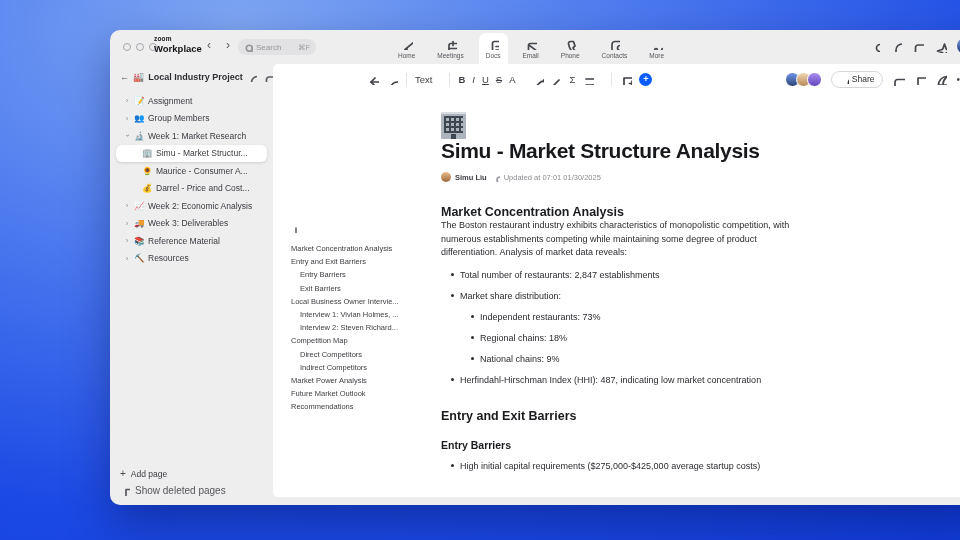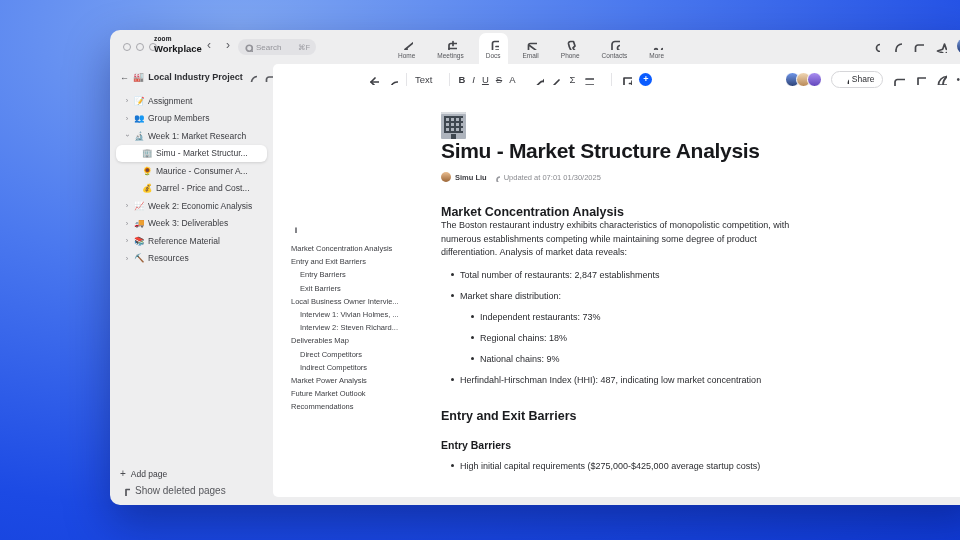--- a/index.html
+++ b/index.html
@@ -395,21 +395,21 @@
             <path d="M5 4v16M20 12H8.5M12.5 8 8.5 12l4 4"></path>
           </svg>
       </div>
       <div class="o-item">Market Concentration Analysis</div>
       <div class="o-item">Entry and Exit Barriers</div>
       <div class="o-item l1">Entry Barriers</div>
       <div class="o-item l1">Exit Barriers</div>
       <div class="o-item">Local Business Owner Intervie...</div>
       <div class="o-item l1">Interview 1: Vivian Holmes, ...</div>
       <div class="o-item l1">Interview 2: Steven Richard...</div>
-      <div class="o-item">Deliverables Map</div>
+      <div class="o-item">Competition Map</div>
       <div class="o-item l1">Direct Competitors</div>
       <div class="o-item l1">Indirect Competitors</div>
       <div class="o-item">Market Power Analysis</div>
       <div class="o-item">Future Market Outlook</div>
       <div class="o-item">Recommendations</div>
     </div>
 
     <div class="doc">
       <div class="bld"></div>
       <h1>Simu - Market Structure Analysis</h1>

